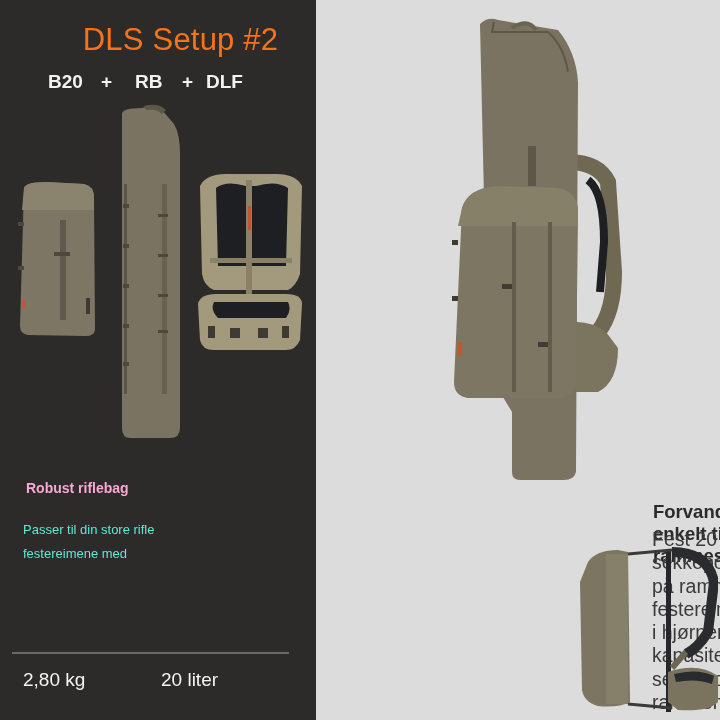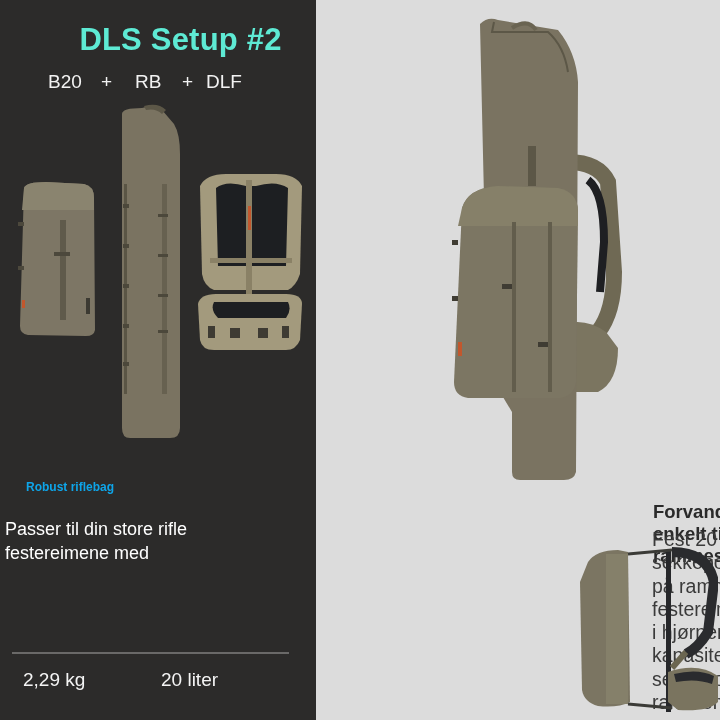--- a/index.html
+++ b/index.html
@@ -2,28 +2,28 @@
 <html><head>
 <meta charset="utf-8">
 <style>
   * { box-sizing: border-box; margin: 0; padding: 0; }
   html, body { width: 720px; height: 720px; overflow: hidden; }
   body { position: relative; background: #dcdcdc; font-family: "Liberation Sans", sans-serif; }
 
   .left { position: absolute; left: 0; top: 0; width: 316px; height: 720px; background: #2c2b2a; }
   .right { position: absolute; left: 316px; top: 0; width: 404px; height: 720px; background: #dcdcdc; }
 
-  .title { position: absolute; left: 0; width: 361px; top: 22px; text-align: center; color: #5eead4; font-weight: bold; font-size: 31px; letter-spacing: 0.2px; }
-  .combo { position: absolute; top: 71px; left: 0; width: 316px; height: 24px; color: #f2f2f2; font-weight: normal; font-size: 19px; padding-left: 45px; }
+  .title { position: absolute; left: 0; width: 361px; top: 22px; text-align: center; color: #f97316; font-weight: normal; font-size: 31px; letter-spacing: 0.2px; }
+  .combo { position: absolute; top: 71px; left: 0; width: 316px; height: 24px; color: #f2f2f2; font-weight: bold; font-size: 19px; padding-left: 45px; }
   .combo span { position: absolute; top: 0; }
 
   .prod { position: absolute; }
 
-  .heading-left { position: absolute; left: 26px; top: 480px; color: #0ea5e9; font-weight: bold; font-size: 12px; }
-  .desc-left { position: absolute; left: 5px; top: 518px; width: 280px; color: #ffffff; font-size: 18px; line-height: 23.5px; }
+  .heading-left { position: absolute; left: 26px; top: 480px; color: #f9a8d4; font-weight: bold; font-size: 14px; }
+  .desc-left { position: absolute; left: 23px; top: 518px; width: 280px; color: #5eead4; font-size: 13px; line-height: 23.5px; }
   .divider { position: absolute; left: 12px; top: 652px; width: 277px; height: 2px; background: #6a6968; }
   .spec { position: absolute; top: 669px; color: #f4f4f4; font-size: 19px; }
 
   .heading-right { position: absolute; left: 337px; top: 501px; color: #2a2a2a; font-weight: bold; font-size: 18.5px; }
   .desc-right { position: absolute; left: 336px; top: 528px; width: 230px; color: #3a3a3a; font-size: 19.5px; line-height: 23.3px; }
 </style>
 </head>
 <body>
 
 <div class="left">
@@ -80,21 +80,21 @@
         <rect x="86" y="156" width="7" height="12"></rect>
       </g>
   </svg>
 
   <div class="heading-left">Robust riflebag</div>
   <div class="desc-left">
     <div>Passer til din store rifle</div>
     <div>festereimene med</div>
   </div>
   <div class="divider"></div>
-  <div class="spec" style="left:23px">2,29 kg</div>
+  <div class="spec" style="left:23px">2,80 kg</div>
   <div class="spec" style="left:161px">20 liter</div>
 </div>
 
 <div class="right">
 
   <svg class="prod" style="left:112px;top:12px" width="200" height="470">
 
     <path d="M140 150 Q170 150 180 170 L186 260 Q186 300 170 320 L160 330" stroke="#6f6954" stroke-width="16" fill="none"></path>
     <path d="M160 168 Q176 180 176 230 L172 280" stroke="#1e1f22" stroke-width="8" fill="none"></path>
     <path d="M120 320 Q150 300 178 320 L190 336 Q190 370 170 380 L120 380 Z" fill="#7b7560"></path>

